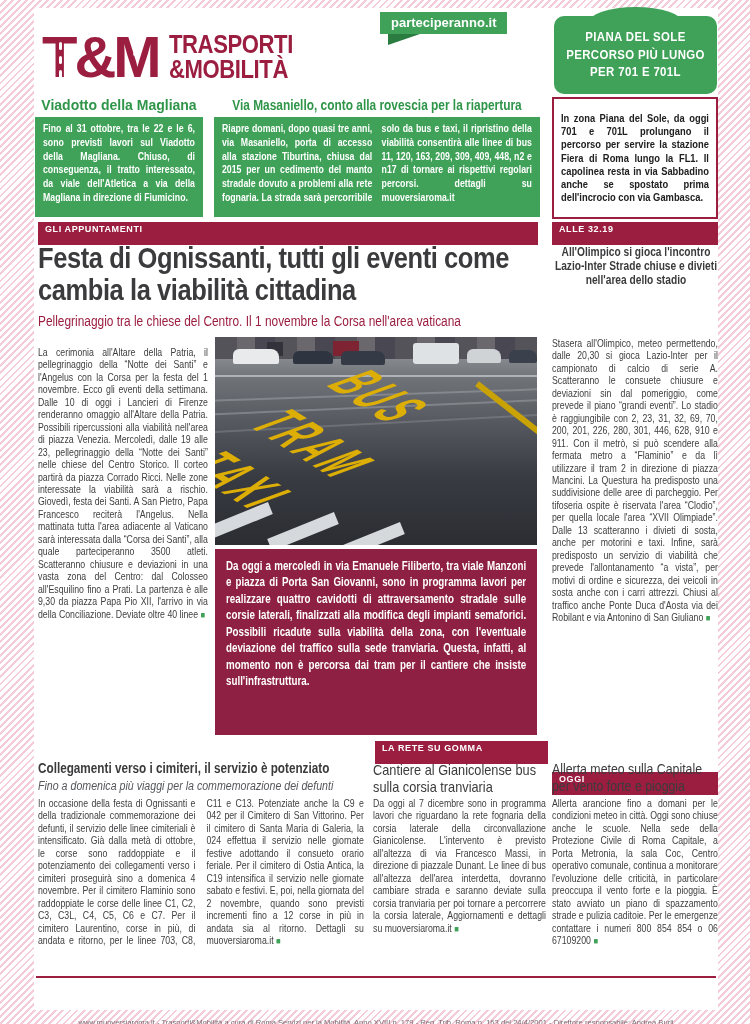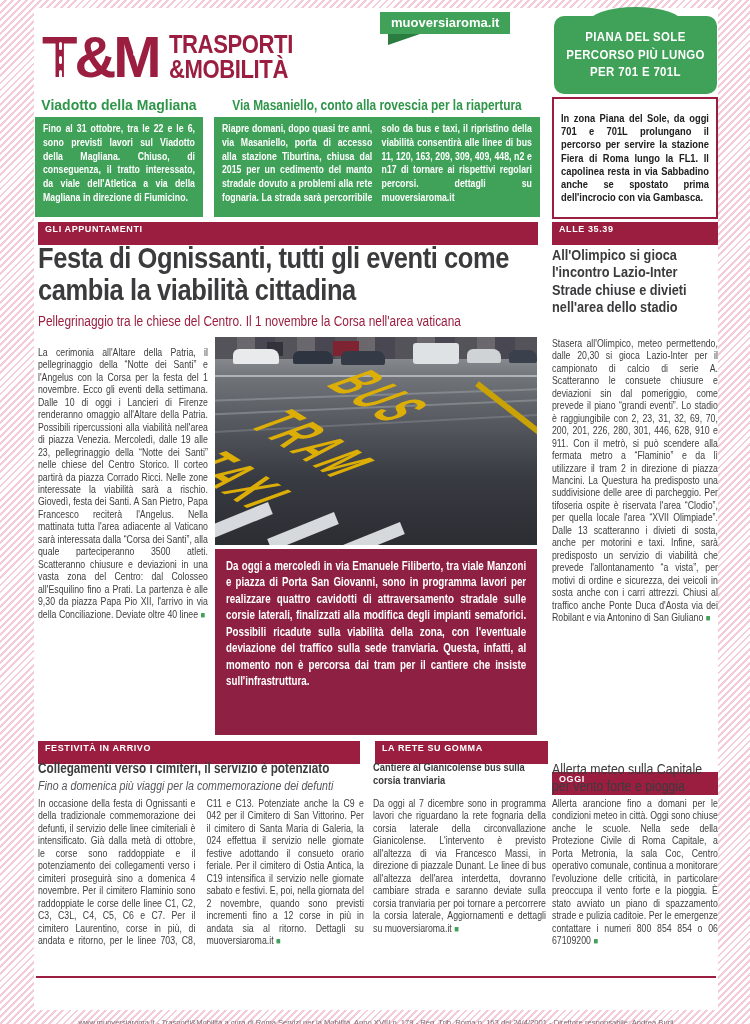--- a/index.html
+++ b/index.html
@@ -98,29 +98,29 @@
   .yline { position:absolute; left:244px; top:96px; width:170px; height:6px; background:#c9a206; transform:rotate(38deg); }
   .cw { position:absolute; width:72px; height:13px; background:#dfe3e6; opacity:0.95; transform:rotate(-22deg); }
   .cw1 { left:-14px; top:178px; } .cw2 { left:52px; top:188px; } .cw3 { left:118px; top:198px; }
 
   
   .highlight { left:181px; top:541px; width:322px; height:186px; background:#8e2143; color:#fff;
                padding:9px 11px; overflow:hidden; }
   .highlight .hl-inner { font-size:13.5px; font-weight:700; line-height:1.22; text-align:justify; }
 
   
-  .r-headline { left:518px; top:238px; width:168px; font-size:15px; font-weight:800; color:#3b3b3d; line-height:1.15; }
+  .r-headline { left:518px; top:238px; width:168px; font-size:12px; font-weight:800; color:#3b3b3d; line-height:1.15;text-align:center; }
   .r-body { left:518px; top:330px; width:166px; height:398px; overflow:hidden; }
 
   
   .bl-headline { left:4px; top:753px; width:324px; font-size:13.8px; font-weight:800; color:#3b3b3d; }
   .bl-subhead { left:4px; top:771px; width:324px; font-size:12.5px; font-style:italic; color:#55565a; }
   .bl-body { left:4px; top:790px; width:326px; height:172px; overflow:hidden; }
   .bl-body .gcols2 { column-count:2; column-gap:13px; }
-  .bm-headline { left:339px; top:753px; width:173px; font-size:11px; font-weight:700; color:#3b3b3d; line-height:1.15; }
+  .bm-headline { left:339px; top:753px; width:173px; font-size:15px; font-weight:400; color:#3b3b3d; line-height:1.15; }
   .bm-body { left:339px; top:790px; width:173px; height:172px; overflow:hidden; }
   .br-headline { left:518px; top:753px; width:168px; font-size:14.5px; font-weight:400; color:#3b3b3d; line-height:1.15; }
   .br-body { left:518px; top:790px; width:166px; height:172px; overflow:hidden; }
 
   
   .footer-rule { left:2px; top:968px; width:680px; border-top:2px solid #9b1e40; }
   .footer-text { left:0; top:974px; width:684px; text-align:center; font-size:7.6px; color:#7c6a70; line-height:1.35;margin-top:36px; }
 </style>
 </head>
 <body>
@@ -135,21 +135,21 @@
         <span class="dash d2"></span>
         <span class="dash d3"></span>
         <span class="dash d4"></span>
         <span class="dash d5"></span>
       </div>
       <div class="brand-title">
         <span class="cx">TRASPORTI</span>
         <span class="cx">&amp;MOBILITÀ</span>
       </div>
     </div>
-    <div class="abs site-tag">muoversiaroma.it</div>
+    <div class="abs site-tag">parteciperanno.it</div>
     <div class="abs sign">
       <span>PIANA DEL SOLE</span>
       <span>PERCORSO PIÙ LUNGO</span>
       <span>PER 701 E 701L</span>
     </div>
 
     <div class="abs gbox gbox1">
       <div class="gbox-title">Viadotto della Magliana</div>
       <div class="gbox-body">
         <span class="cx">Fino al 31 ottobre, tra le 22 e le 6, sono previsti lavori sul Viadotto della Magliana. Chiuso, di conseguenza, il tratto interessato, da viale dell'Atletica a via della Magliana in direzione di Fiumicino.</span>
@@ -161,21 +161,21 @@
       </div>
       <div class="gbox-body">
         <span class="cx gcols">Riapre domani, dopo quasi tre anni, via Masaniello, porta di accesso alla stazione Tiburtina, chiusa dal 2015 per un cedimento del manto stradale dovuto a problemi alla rete fognaria. La strada sarà percorribile solo da bus e taxi, il ripristino della viabilità consentirà alle linee di bus 11, 120, 163, 209, 309, 409, 448, n2 e n17 di tornare ai rispettivi regolari percorsi. dettagli su muoversiaroma.it</span>
       </div>
     </div>
     <div class="abs note-box">
       <span class="cx">In zona Piana del Sole, da oggi 701 e 701L prolungano il percorso per servire la stazione Fiera di Roma lungo la FL1. Il capolinea resta in via Sabbadino anche se spostato prima dell'incrocio con via Gambasca.</span>
     </div>
 
     <div class="abs kicker k-main">GLI APPUNTAMENTI</div>
-    <div class="abs kicker k-right">ALLE 35.39</div>
+    <div class="abs kicker k-right">ALLE 32.19</div>
 
     <h1 class="abs headline-main">
       <span class="cx">Festa di Ognissanti, tutti gli eventi come cambia la viabilità cittadina</span>
     </h1>
     <div class="abs subhead-main">
       <span class="cx">Pellegrinaggio tra le chiese del Centro. Il 1 novembre la Corsa nell'area vaticana</span>
     </div>
     <div class="abs main-col">
       <p class="cx body-text"><span>La cerimonia all'Altare della Patria, il pellegrinaggio della “Notte dei Santi” e l'Angelus con la Corsa per la festa del 1 novembre. Ecco gli eventi della settimana. Dalle 10 di oggi i Lancieri di Firenze renderanno omaggio all'Altare della Patria. Possibili ripercussioni alla viabilità nell'area di piazza Venezia. Mercoledì, dalle 19 alle 23, pellegrinaggio della “Notte dei Santi” nelle chiese del Centro Storico. Il corteo partirà da piazza Corrado Ricci. Nelle zone interessate la viabilità sarà a rischio. Giovedì, festa dei Santi. A San Pietro, Papa Francesco reciterà l'Angelus. Nella mattinata tutta l'area adiacente al Vaticano sarà interessata dalla “Corsa dei Santi”, alla quale parteciperanno 3500 atleti. Scatteranno chiusure e deviazioni in una vasta zona del Centro: dal Colosseo all'Esquilino fino a Prati. La partenza è alle 9,30 da piazza Papa Pio XII, l'arrivo in via della Conciliazione. Deviate oltre 40 linee</span> <span class="sq">■</span></p>
     </div>
@@ -207,21 +207,20 @@
       <p class="cx72 hl-inner">Da oggi a mercoledì in via Emanuele Filiberto, tra viale Manzoni e piazza di Porta San Giovanni, sono in programma lavori per realizzare quattro cavidotti di attraversamento stradale sulle corsie laterali, finalizzati alla modifica degli impianti semaforici. Possibili ricadute sulla viabilità della zona, con l'eventuale deviazione del traffico sulla sede tranviaria. Questa, infatti, al momento non è percorsa dai tram per il cantiere che insiste sull'infrastruttura.</p>
     </div>
 
     <h2 class="abs r-headline">
       <span class="cx">All'Olimpico si gioca l'incontro Lazio-Inter Strade chiuse e divieti nell'area dello stadio</span>
     </h2>
     <div class="abs r-body">
       <p class="cx body-text"><span>Stasera all'Olimpico, meteo permettendo, dalle 20,30 si gioca Lazio-Inter per il campionato di calcio di serie A. Scatteranno le consuete chiusure e deviazioni sin dal pomeriggio, come prevede il piano “grandi eventi”. Lo stadio è raggiungibile con 2, 23, 31, 32, 69, 70, 200, 201, 226, 280, 301, 446, 628, 910 e 911. Con il metrò, si può scendere alla fermata metro a “Flaminio” e da lì utilizzare il tram 2 in direzione di piazza Mancini. La Questura ha predisposto una suddivisione delle aree di parcheggio. Per tifoseria ospite è riservata l'area “Clodio”, per quella locale l'area “XVII Olimpiade”. Dalle 13 scatteranno i divieti di sosta, anche per motorini e taxi. Infine, sarà predisposto un servizio di viabilità che prevede l'allontanamento “a vista”, per motivi di ordine e sicurezza, dei veicoli in sosta anche con i carri attrezzi. Chiusi al traffico anche Ponte Duca d'Aosta via dei Robilant e via Antonino di San Giuliano</span> <span class="sq">■</span></p>
     </div>
 
-    <div class="abs kicker k-bl">FESTIVITÀ IN ARRIVO</div>
     <div class="abs kicker k-bm">LA RETE SU GOMMA</div>
     <div class="abs kicker k-br">OGGI</div>
 
     <h3 class="abs bl-headline">
       <span class="cx">Collegamenti verso i cimiteri, il servizio è potenziato</span>
     </h3>
     <div class="abs bl-subhead">
       <span class="cx">Fino a domenica più viaggi per la commemorazione dei defunti</span>
     </div>
     <div class="abs bl-body">

